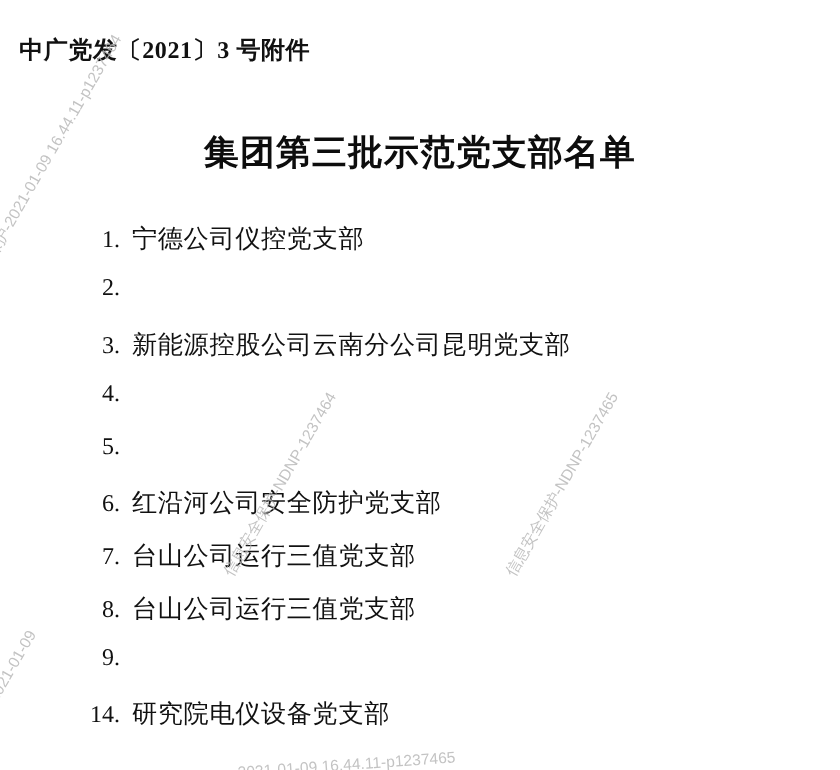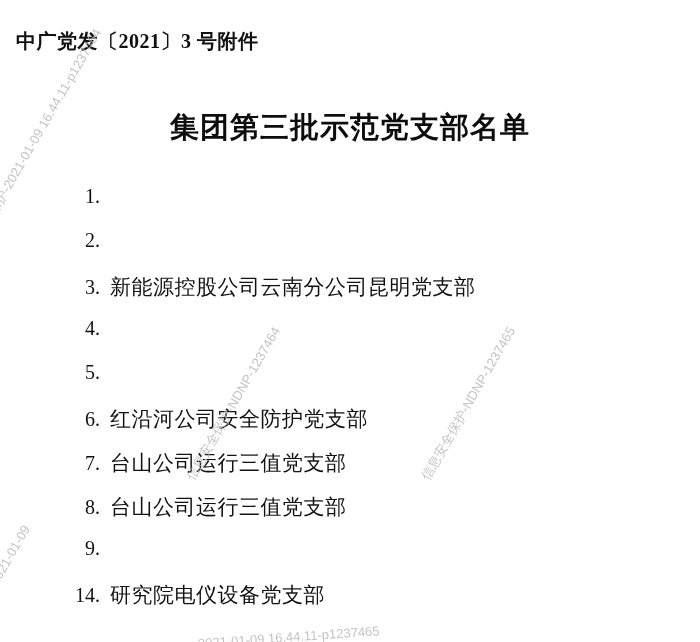--- a/index.html
+++ b/index.html
@@ -128,20 +128,21 @@
 
 <div class="page">
 
   <div class="doc-number">中广党发〔2021〕3 号附件</div>
 
   <div class="doc-title">集团第三批示范党支部名单</div>
 
   <ul class="list">
     <li class="list-item">
       <span class="item-index">1.</span>
+      <span class="item-text">宁德公司仪控党支部</span>
     </li>
     <li class="list-item">
       <span class="item-index">2.</span>
     </li>
     <li class="list-item">
       <span class="item-index">3.</span>
       <span class="item-text">新能源控股公司云南分公司昆明党支部</span>
     </li>
     <li class="list-item">
       <span class="item-index">4.</span>

